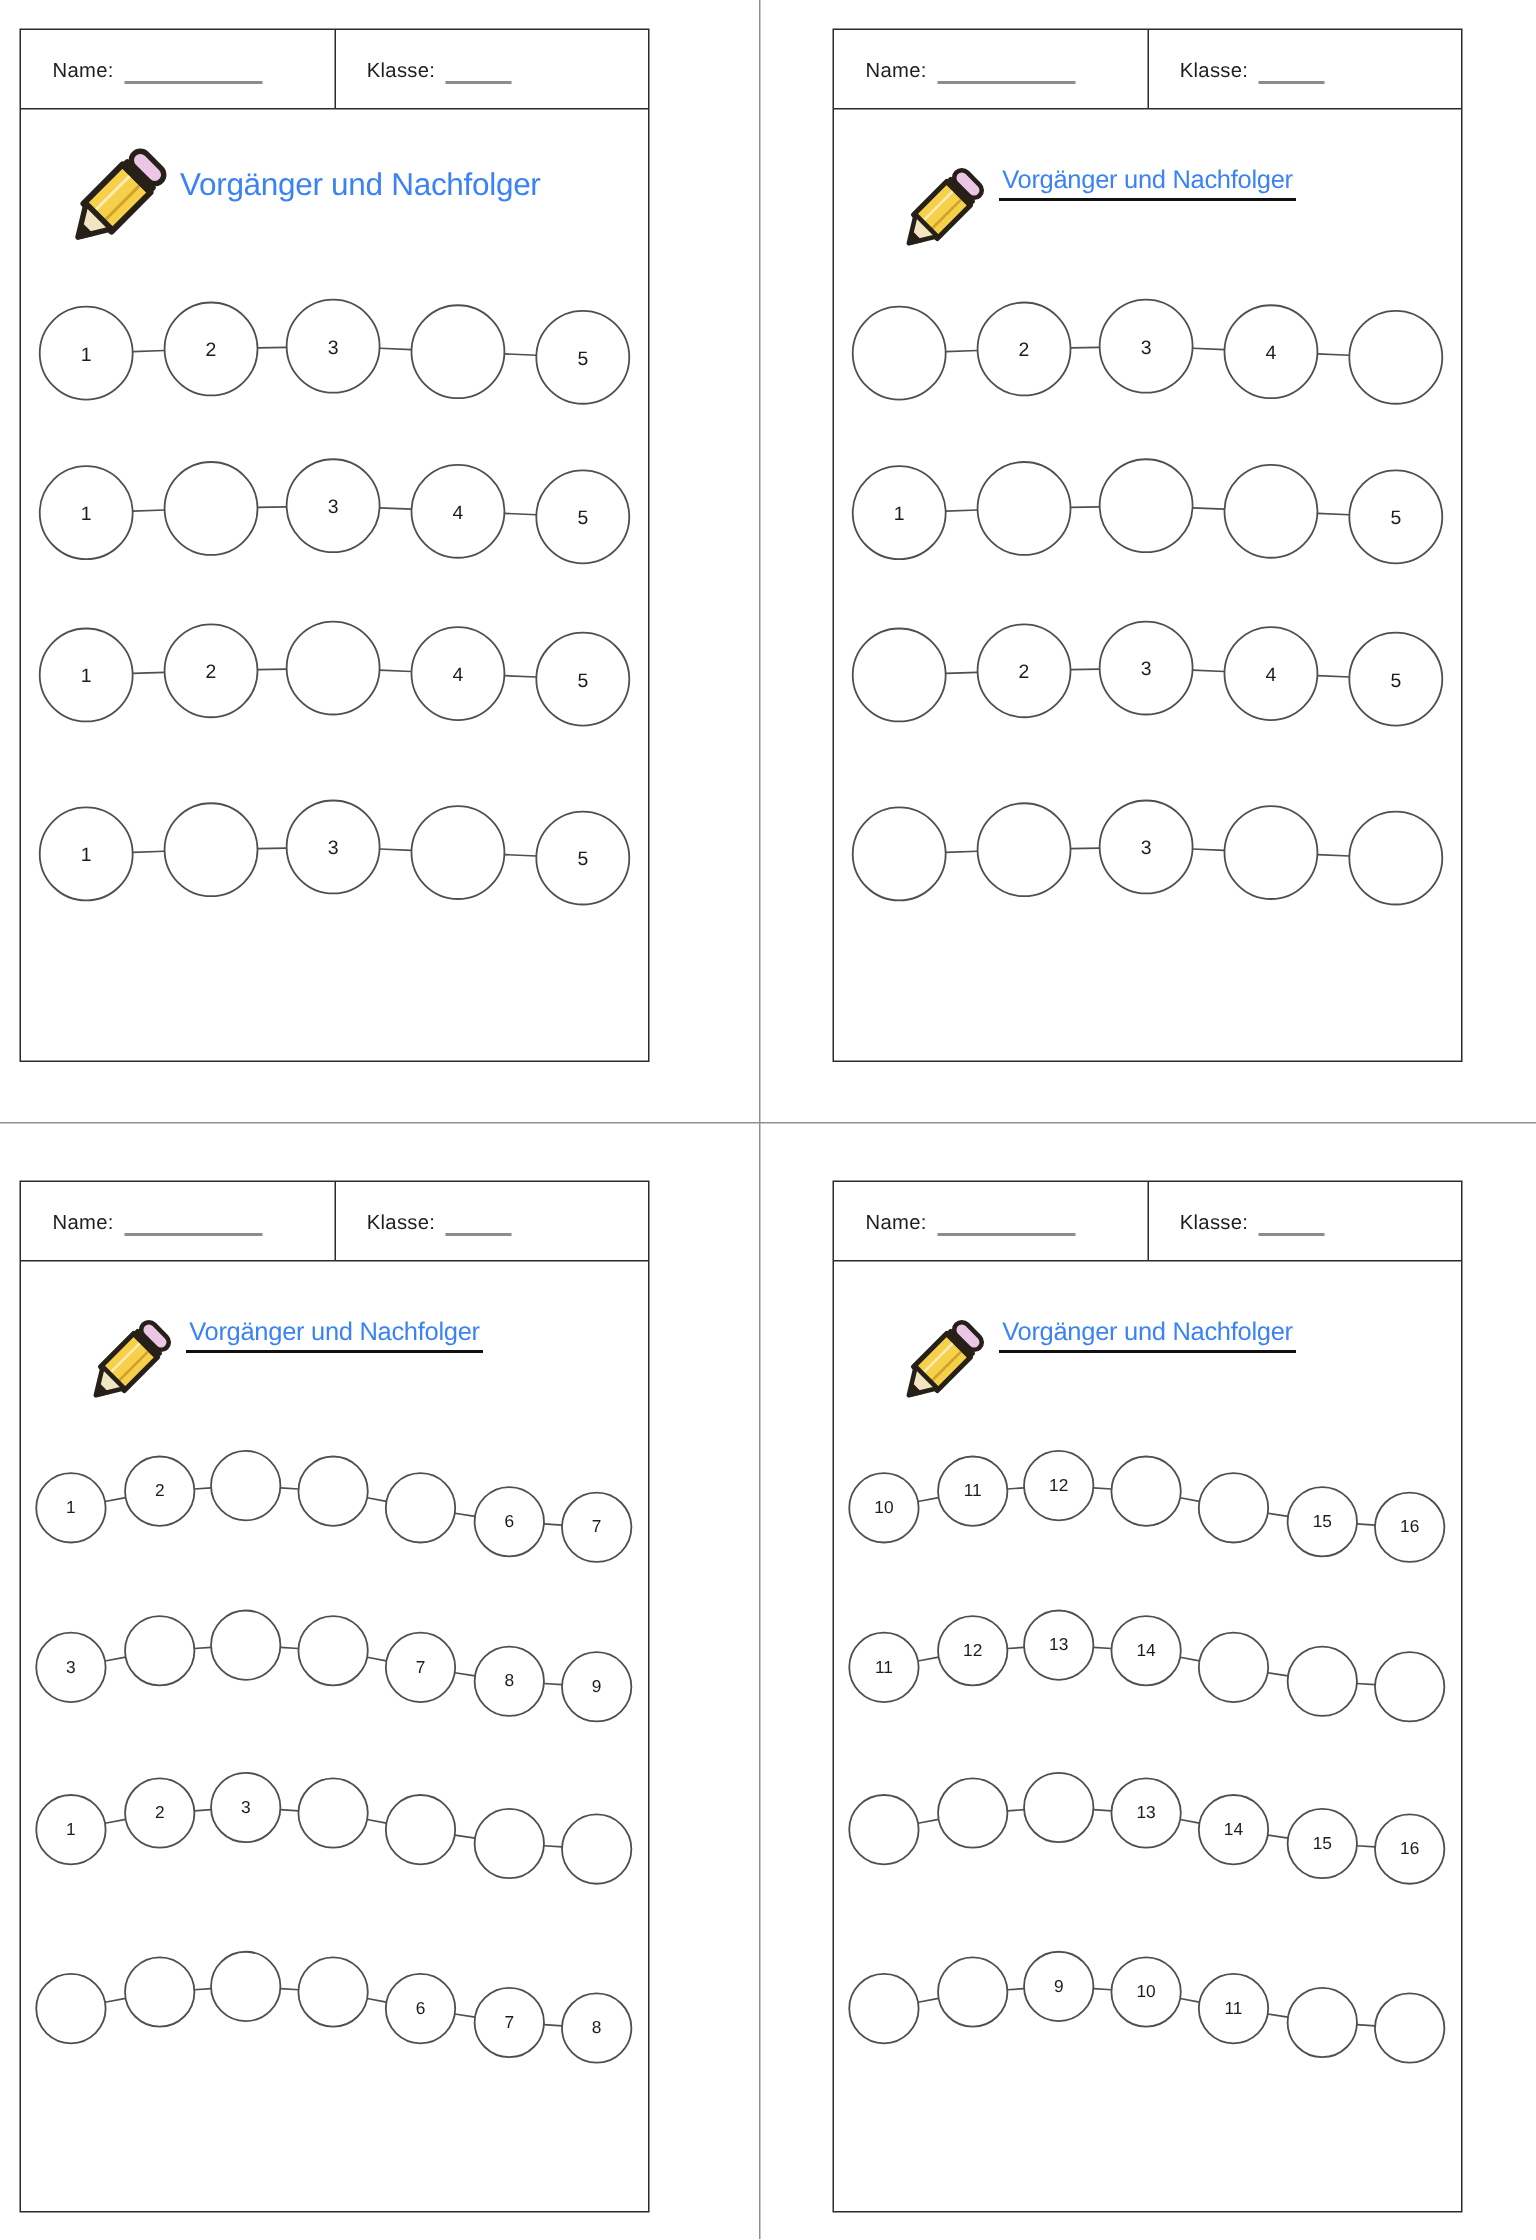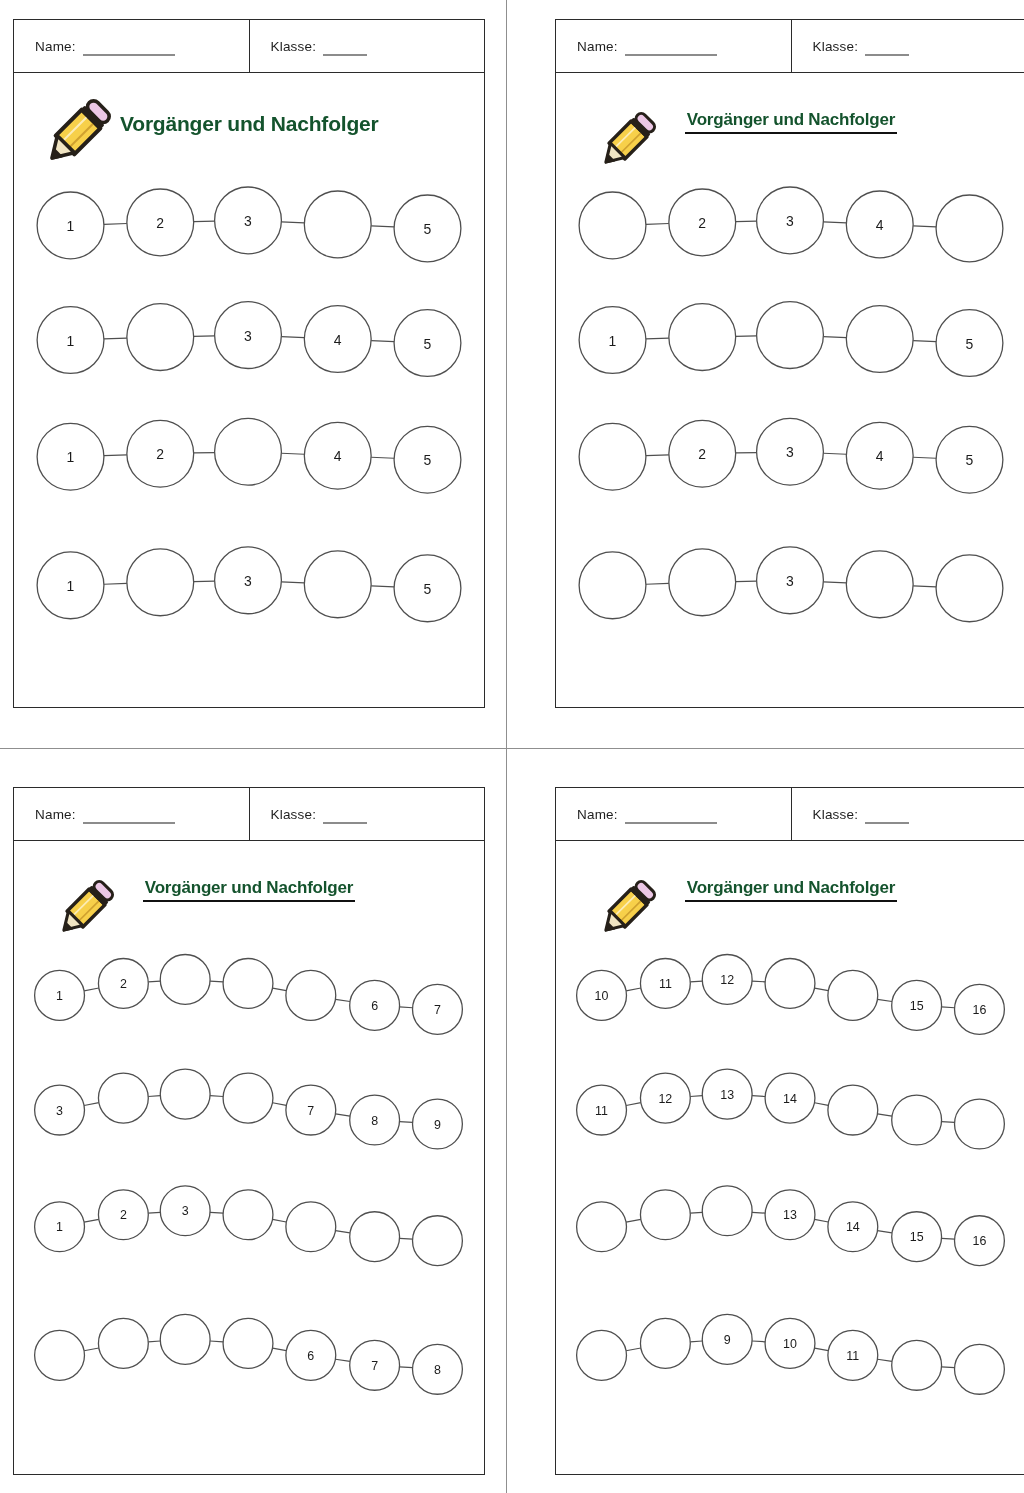--- a/index.html
+++ b/index.html
@@ -13,40 +13,40 @@
     --pencil-wood:#f1e5c3;
     --pencil-dark:#262019;
   }
   html,body{margin:0;padding:0;background:#ffffff;}
   body{font-family:"Liberation Sans","DejaVu Sans",sans-serif;color:var(--ink);}
   #canvas{position:relative;width:1024px;height:1493px;background:#ffffff;overflow:hidden;}
 
   .divider-v{position:absolute;left:506px;top:0;width:1px;height:1493px;background:var(--divider);}
   .divider-h{position:absolute;left:0;top:748px;width:1024px;height:1px;background:var(--divider);}
 
-  .sheet{position:absolute;width:472px;height:689px;border:1.5px solid var(--border-dark);background:#ffffff;box-sizing:border-box;}
+  .sheet{position:absolute;width:420px;height:689px;border:1.5px solid var(--border-dark);background:#ffffff;box-sizing:border-box;}
   .pos-tl{left:13px;top:19px;}
   .pos-tr{left:555px;top:19px;}
   .pos-bl{left:13px;top:787px;height:688px;}
   .pos-br{left:555px;top:787px;height:688px;}
 
   .hdr{display:flex;height:52px;border-bottom:1.5px solid var(--border-dark);}
   .cell{flex:1;display:flex;align-items:center;padding-left:21px;box-sizing:border-box;}
   .cell-name{border-right:1.5px solid var(--border-dark);}
   .lbl{font-size:13.5px;color:#1e1e1e;letter-spacing:0.2px;}
   .blank{display:inline-block;height:13px;border-bottom:2px solid var(--blank-line);margin-left:7px;transform:translateY(2px);}
   .blank-name{width:92px;}
   .blank-klasse{width:44px;}
 
   .hero{position:absolute;left:0;top:52px;right:0;height:130px;}
   .pencil{position:absolute;left:38px;top:34px;width:68px;height:68px;overflow:visible;}
   .sheet.plain-title .pencil{left:24px;top:20px;width:80px;height:80px;}
 
   .title{position:absolute;left:0;right:0;top:38px;margin:0;text-align:center;
-         font-size:17px;font-weight:bold;color:#14532d;letter-spacing:-0.2px;}
+         font-size:17px;font-weight:normal;color:#3b82f6;letter-spacing:-0.2px;}
   .title.underlined .title-text{border-bottom:2px solid #111;padding:0 2px 3px 2px;}
   .sheet.plain-title .title{left:106px;right:auto;top:40px;text-align:left;font-size:21px;}
 
   .rows-layer{position:absolute;left:0;top:0;width:100%;height:100%;}
   .num-circle{fill:#ffffff;stroke:var(--circle-stroke);stroke-width:1.3;}
   .connector{stroke:var(--circle-stroke);stroke-width:1.2;}
   .num{fill:#1c1c1c;text-anchor:middle;dominant-baseline:central;}
   .num.big{font-size:14px;}
   .num.small{font-size:12.5px;}
 

